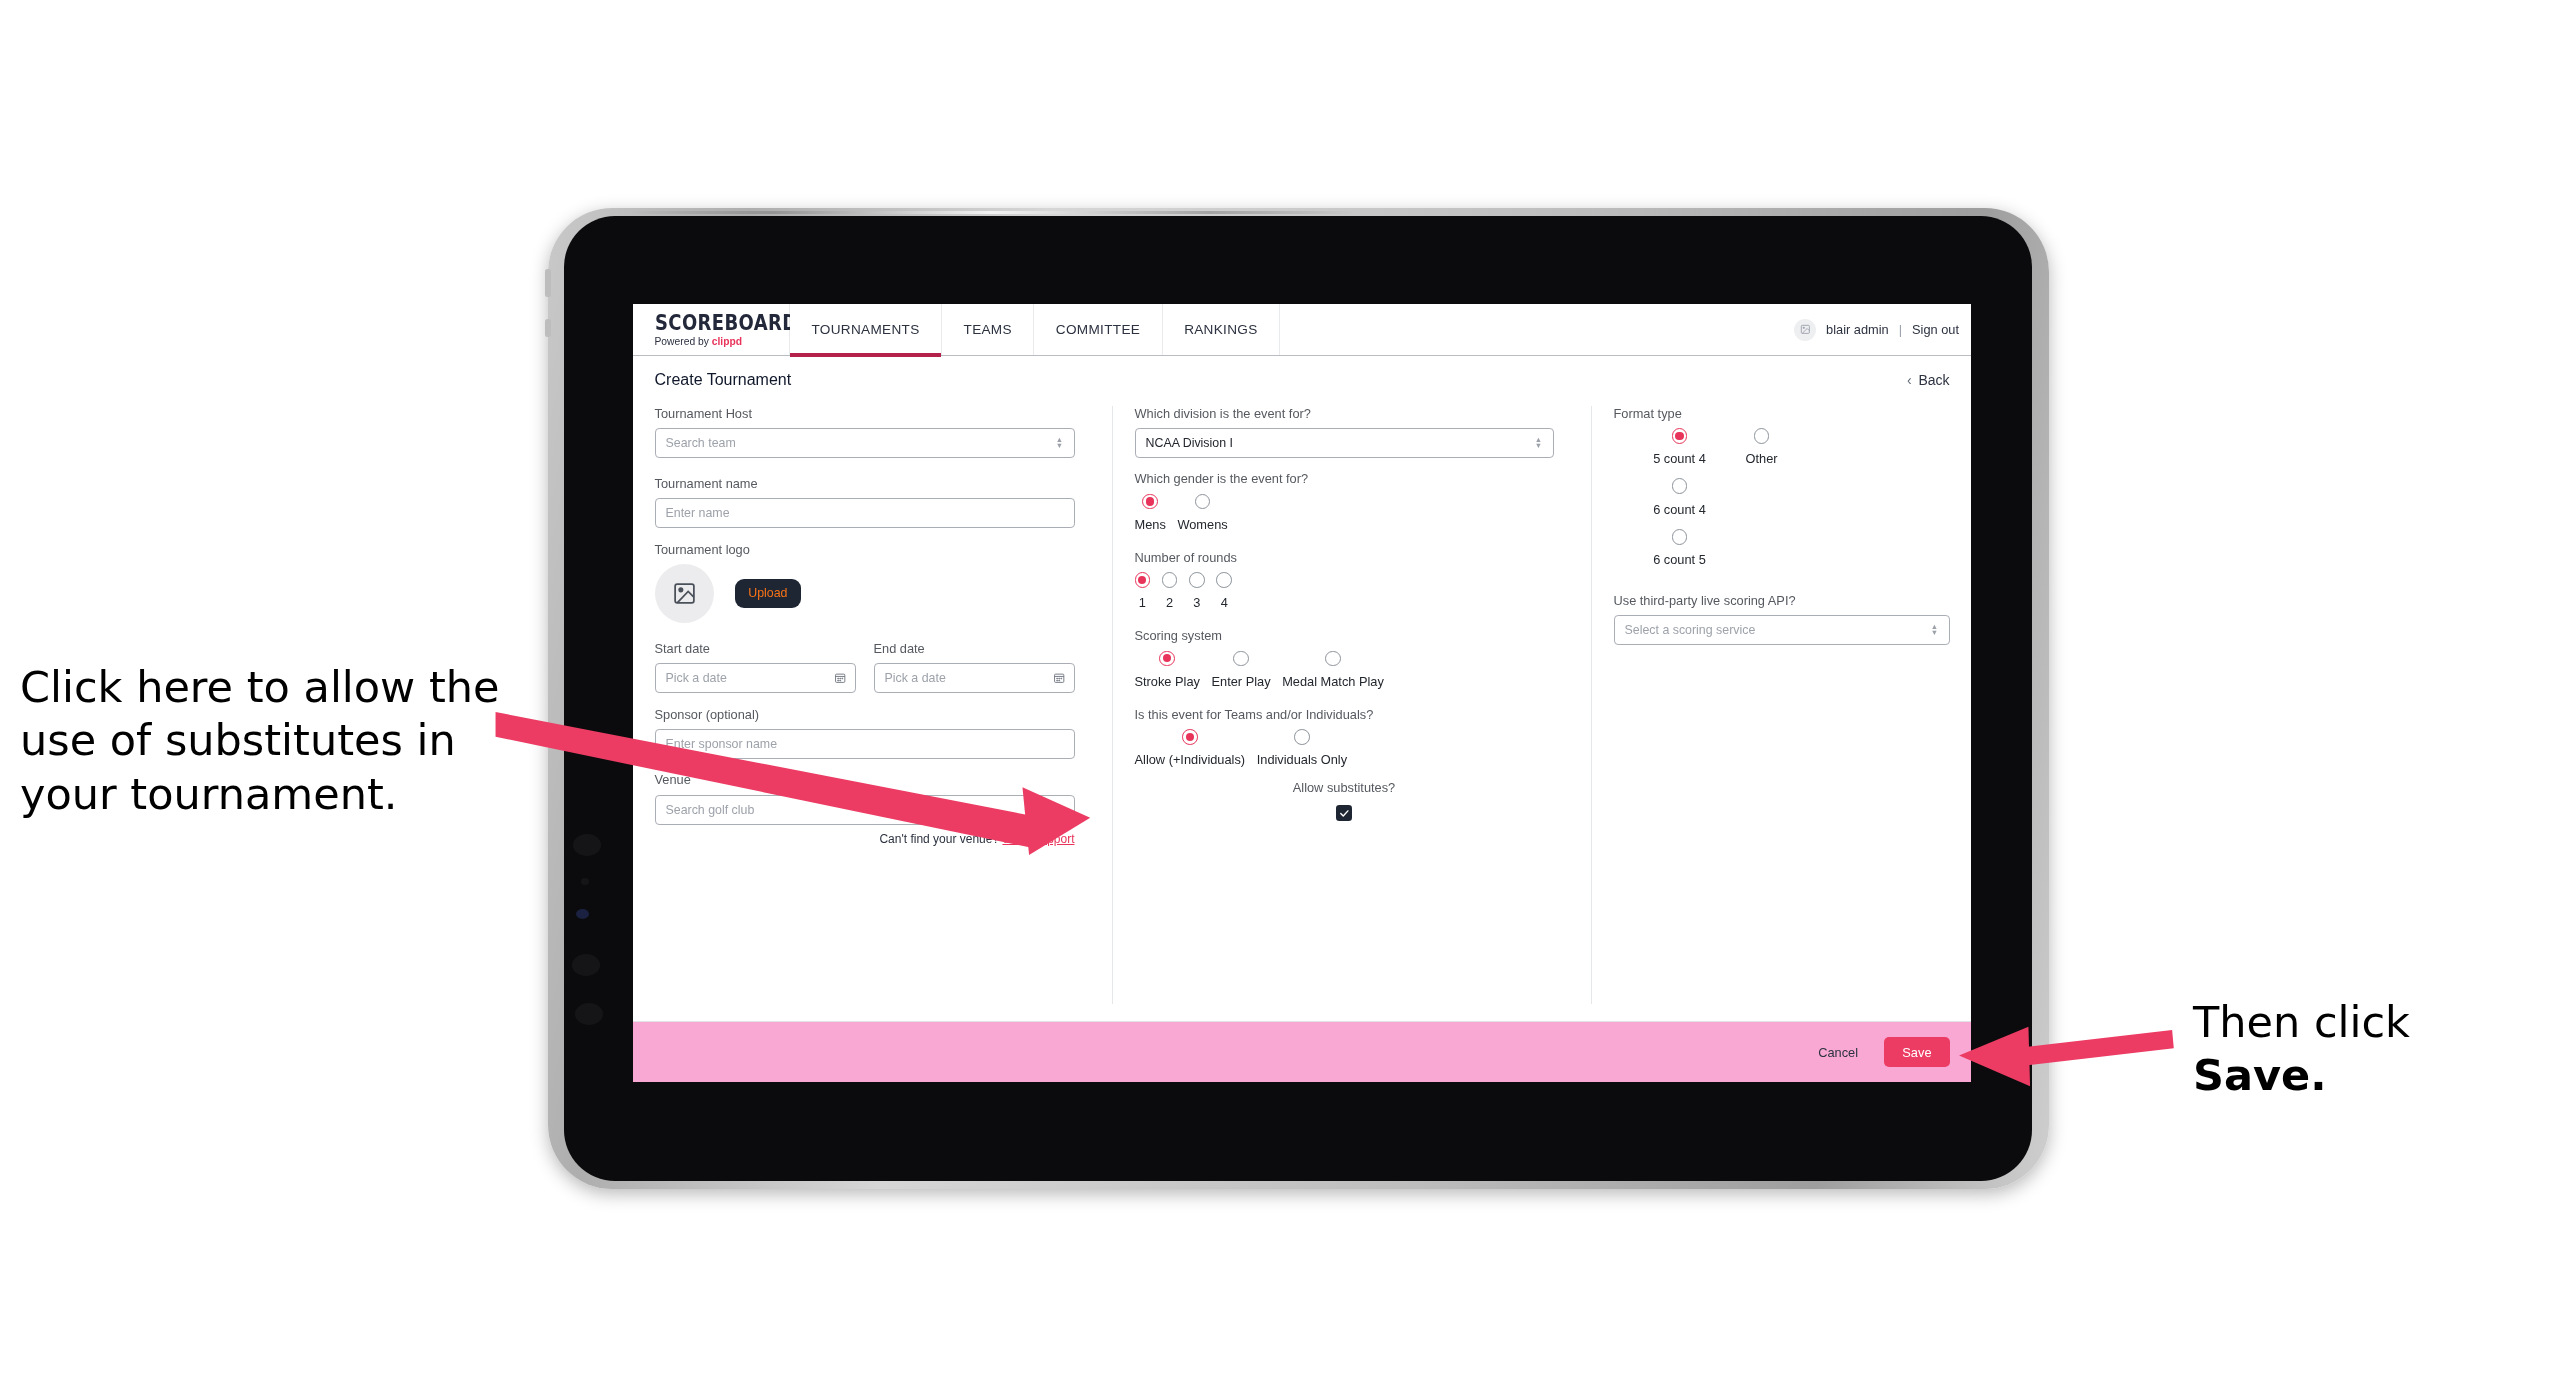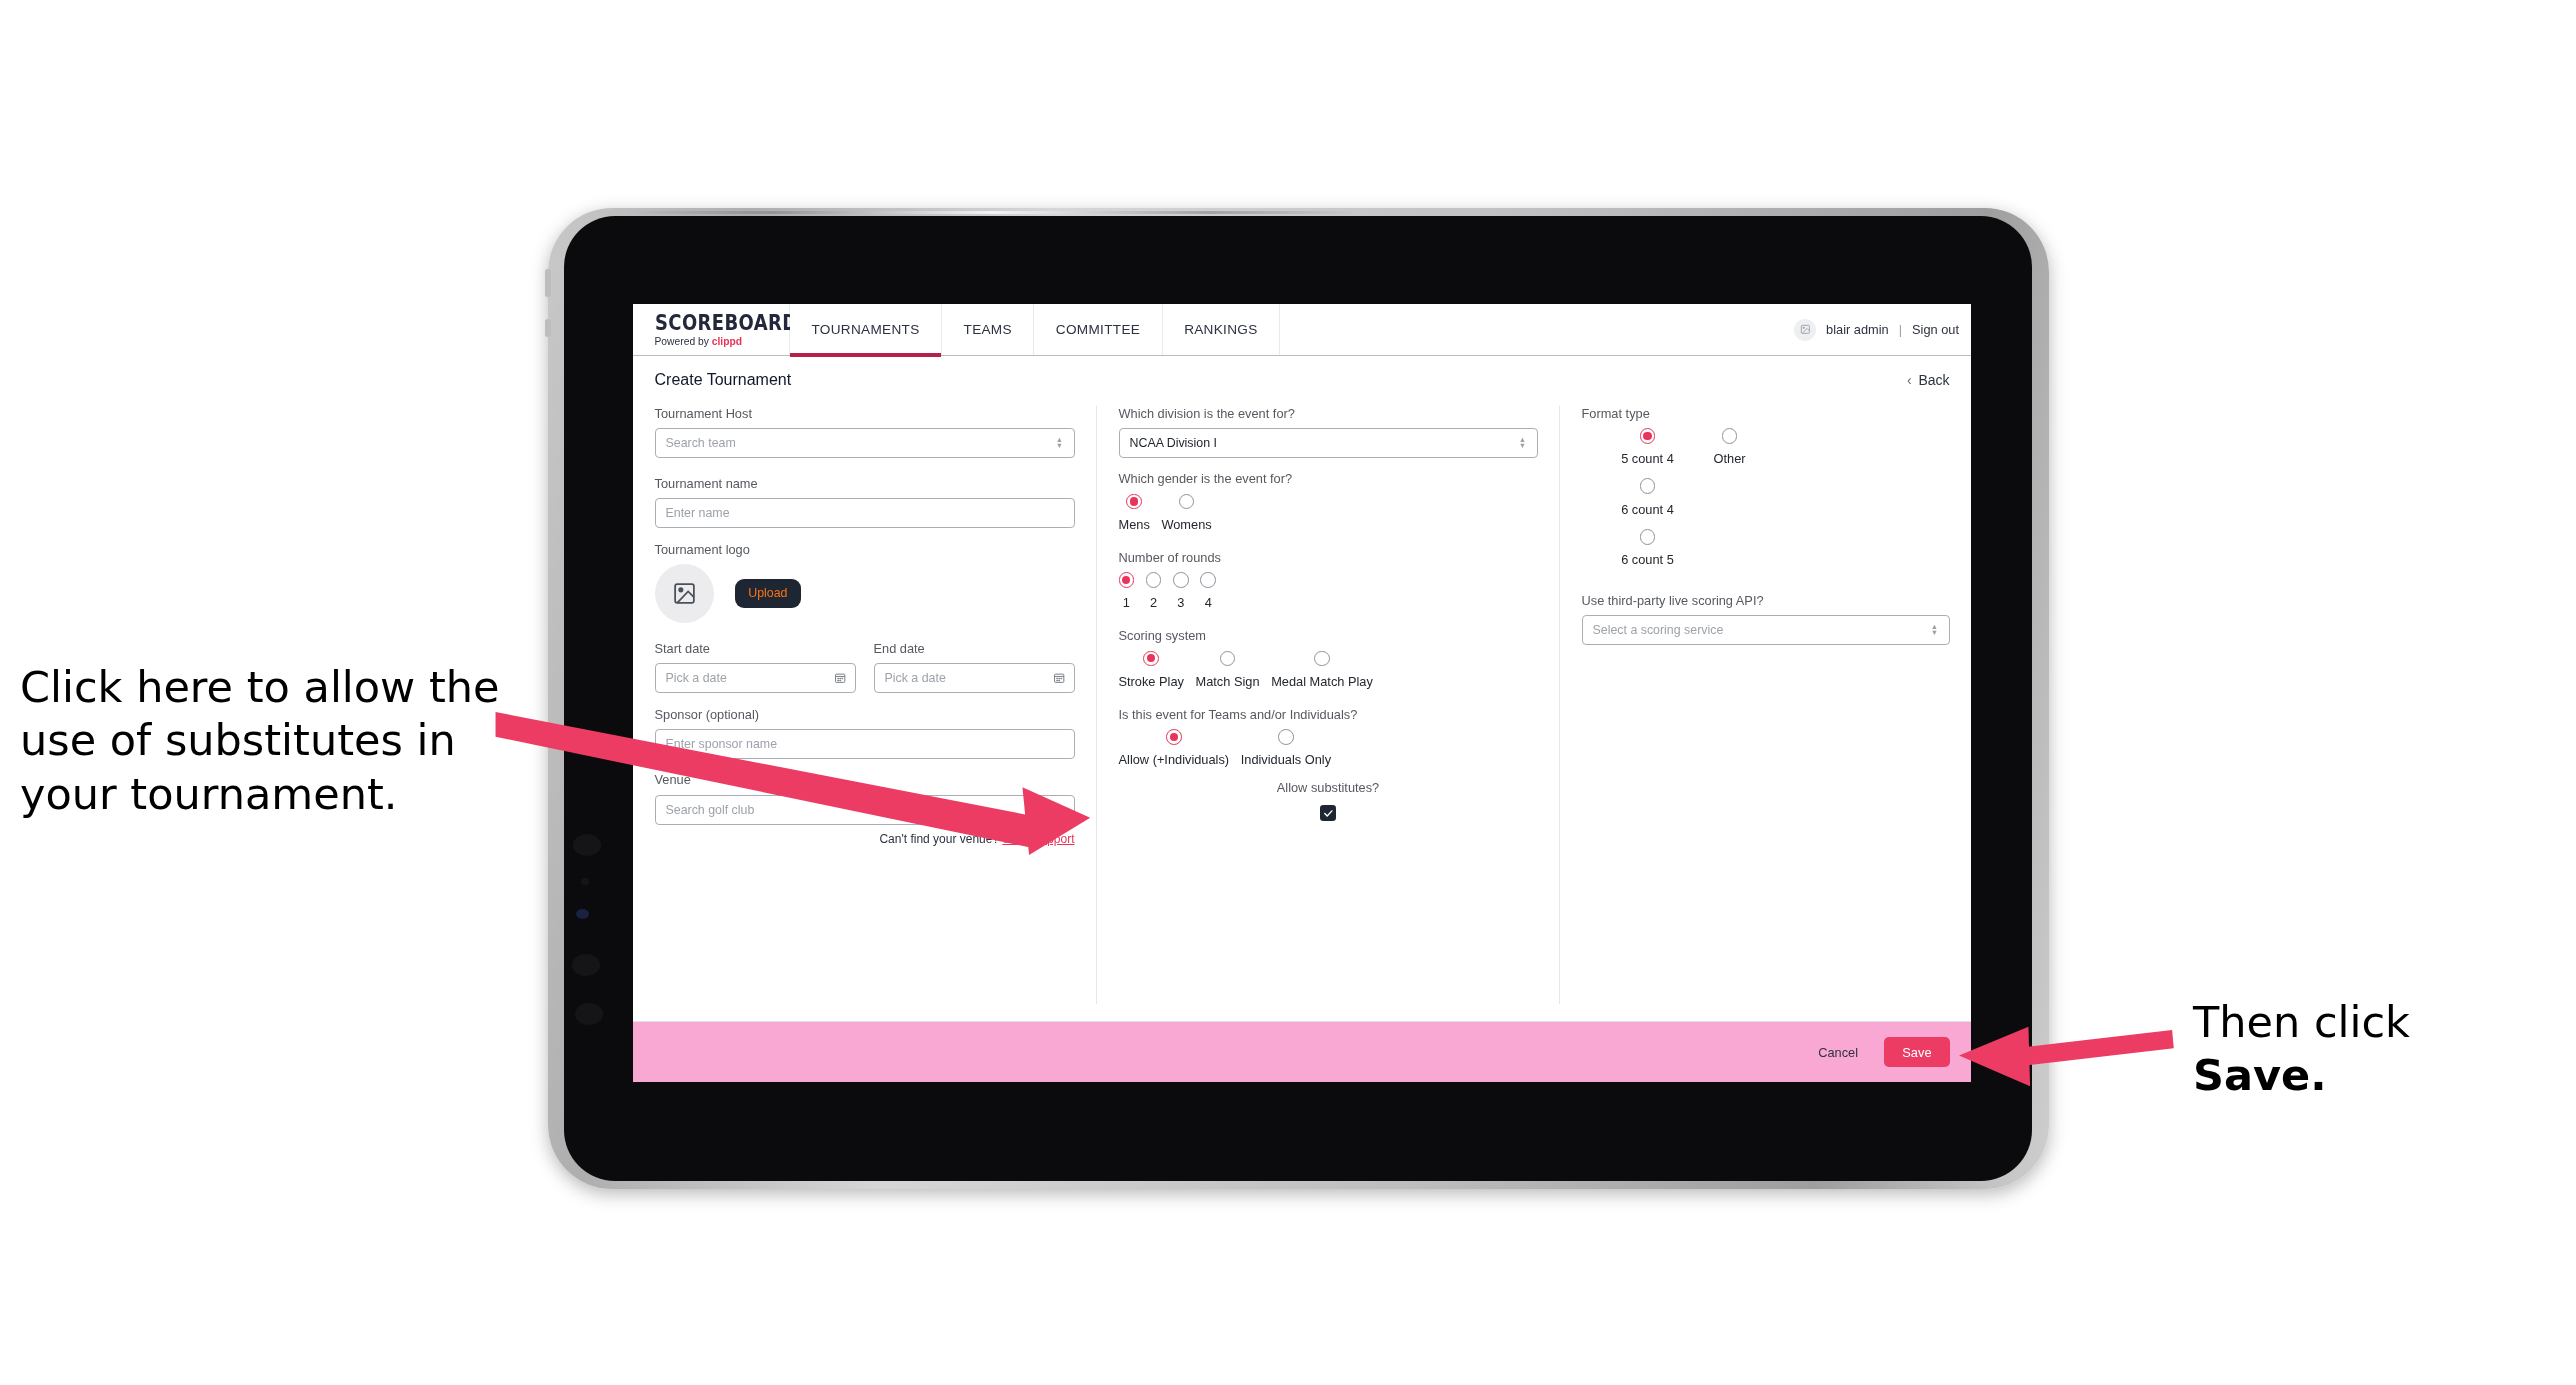--- a/index.html
+++ b/index.html
@@ -136,20 +136,21 @@
     font-size: 14px; color: #2c3240; cursor: pointer;
   }
   .back-chevron { font-size: 14px; color: #606874; }
 
   
   .cols {
     display: flex;
     padding: 8.3px 0 0 0;
     height: 607px;
     box-sizing: border-box;
+    gap: 16px;
   }
   .col { box-sizing: border-box; }
   .col-1 { width: 463px; padding: 0 21.5px 0 21.5px; }
   .col-2 { width: 463px; padding: 0 21.5px 0 21.5px; border-left: 0.8px solid #e6e7ea; }
   .col-3 { flex: 1; padding: 0 21.5px 0 21.5px; border-left: 0.8px solid #e6e7ea; }
 
   .field-label {
     font-size: 12.8px; color: #55595f;
     margin-bottom: 7.4px;
   }
@@ -483,21 +484,21 @@
         <div class="gap-lg"></div>
 
         <div class="field-label">Scoring system</div>
         <div class="radio-row">
           <div class="radio-item">
             <span class="radio on"></span>
             <span class="radio-label">Stroke Play</span>
           </div>
           <div class="radio-item">
             <span class="radio"></span>
-            <span class="radio-label">Match Sign</span>
+            <span class="radio-label">Enter Play</span>
           </div>
           <div class="radio-item">
             <span class="radio"></span>
             <span class="radio-label">Medal Match Play</span>
           </div>
         </div>
 
         <div class="gap-lg"></div>
 
         <div class="field-label">Is this event for Teams and/or Individuals?</div>

